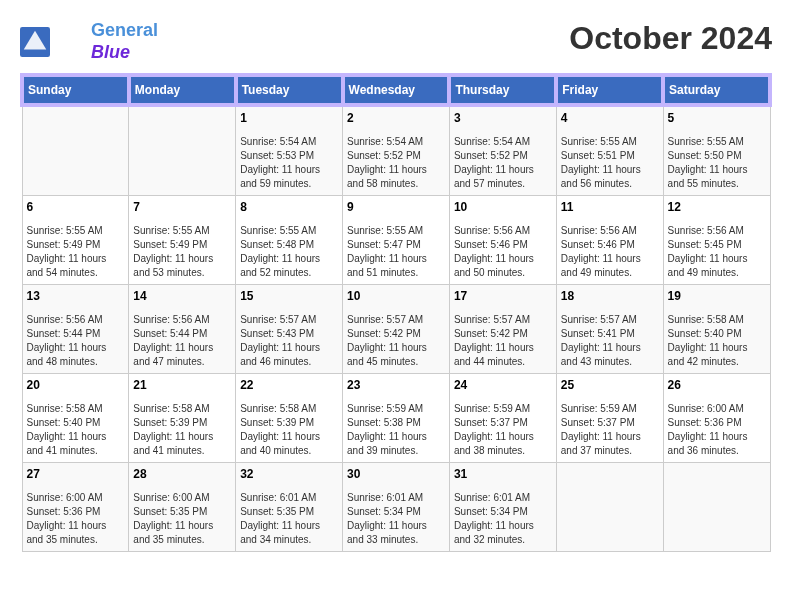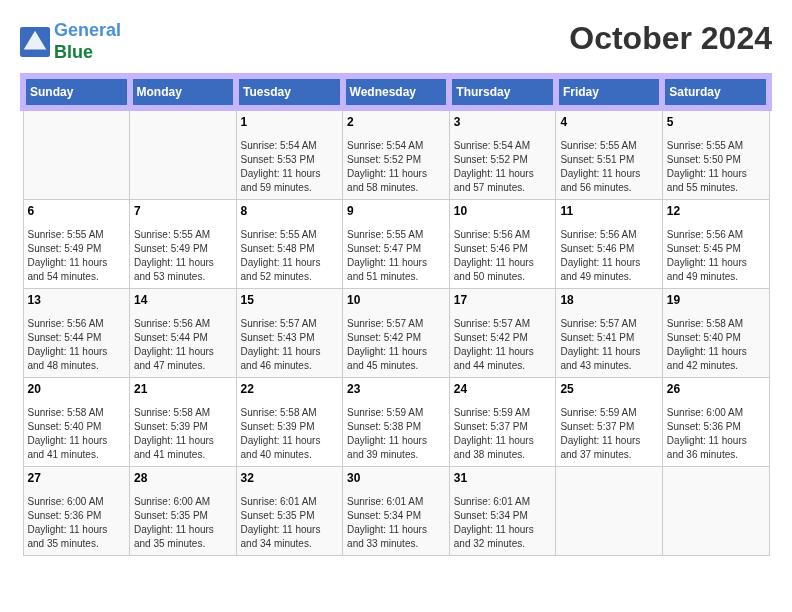--- a/index.html
+++ b/index.html
@@ -12,20 +12,21 @@
     }
     .header {
       display: flex;
       justify-content: space-between;
       align-items: flex-start;
       margin-bottom: 10px;
     }
     .logo {
       display: flex;
       align-items: center;
+      gap: 37px;
     }
     .logo-text {
       font-size: 18px;
       font-weight: bold;
       color: #333;
       line-height: 1.2;
     }
     .logo-text span {
       color: #4a90d9;
     }
@@ -52,21 +53,21 @@
       border-collapse: collapse;
       font-size: 11px;
     }
     thead tr th {
       background-color: #3a6bbf;
       color: #fff;
       padding: 6px 4px;
       text-align: left;
       font-size: 12px;
       font-weight: bold;
-      border: 6px solid #c4b5fd;
+      border: 4px solid #c4b5fd;
     }
     tbody tr td {
       border: 1px solid #ccc;
       vertical-align: top;
       padding: 4px;
       height: 80px;
       width: 107px;
     }
     .day-num {
       font-weight: bold;
@@ -93,21 +94,21 @@
 <body>
 
 <div class="header">
   <div class="logo">
     <svg class="logo-icon" viewBox="0 0 40 40">
       <rect x="0" y="0" width="40" height="40" fill="#3a6bbf" rx="3"></rect>
       <polygon points="20,5 35,30 5,30" fill="#fff" opacity="0.9"></polygon>
     </svg>
     <div class="logo-text">
       <div><span>General</span></div>
-      <div><span style="color:#15803d;">Blue</span></div>
+      <div><span style="color:#6d28d9;font-style:italic;">Blue</span></div>
     </div>
   </div>
   <div class="title-block">
     <div class="month-title">October 2024</div>
   </div>
 </div>
 
 <table>
   <thead>
     <tr>

